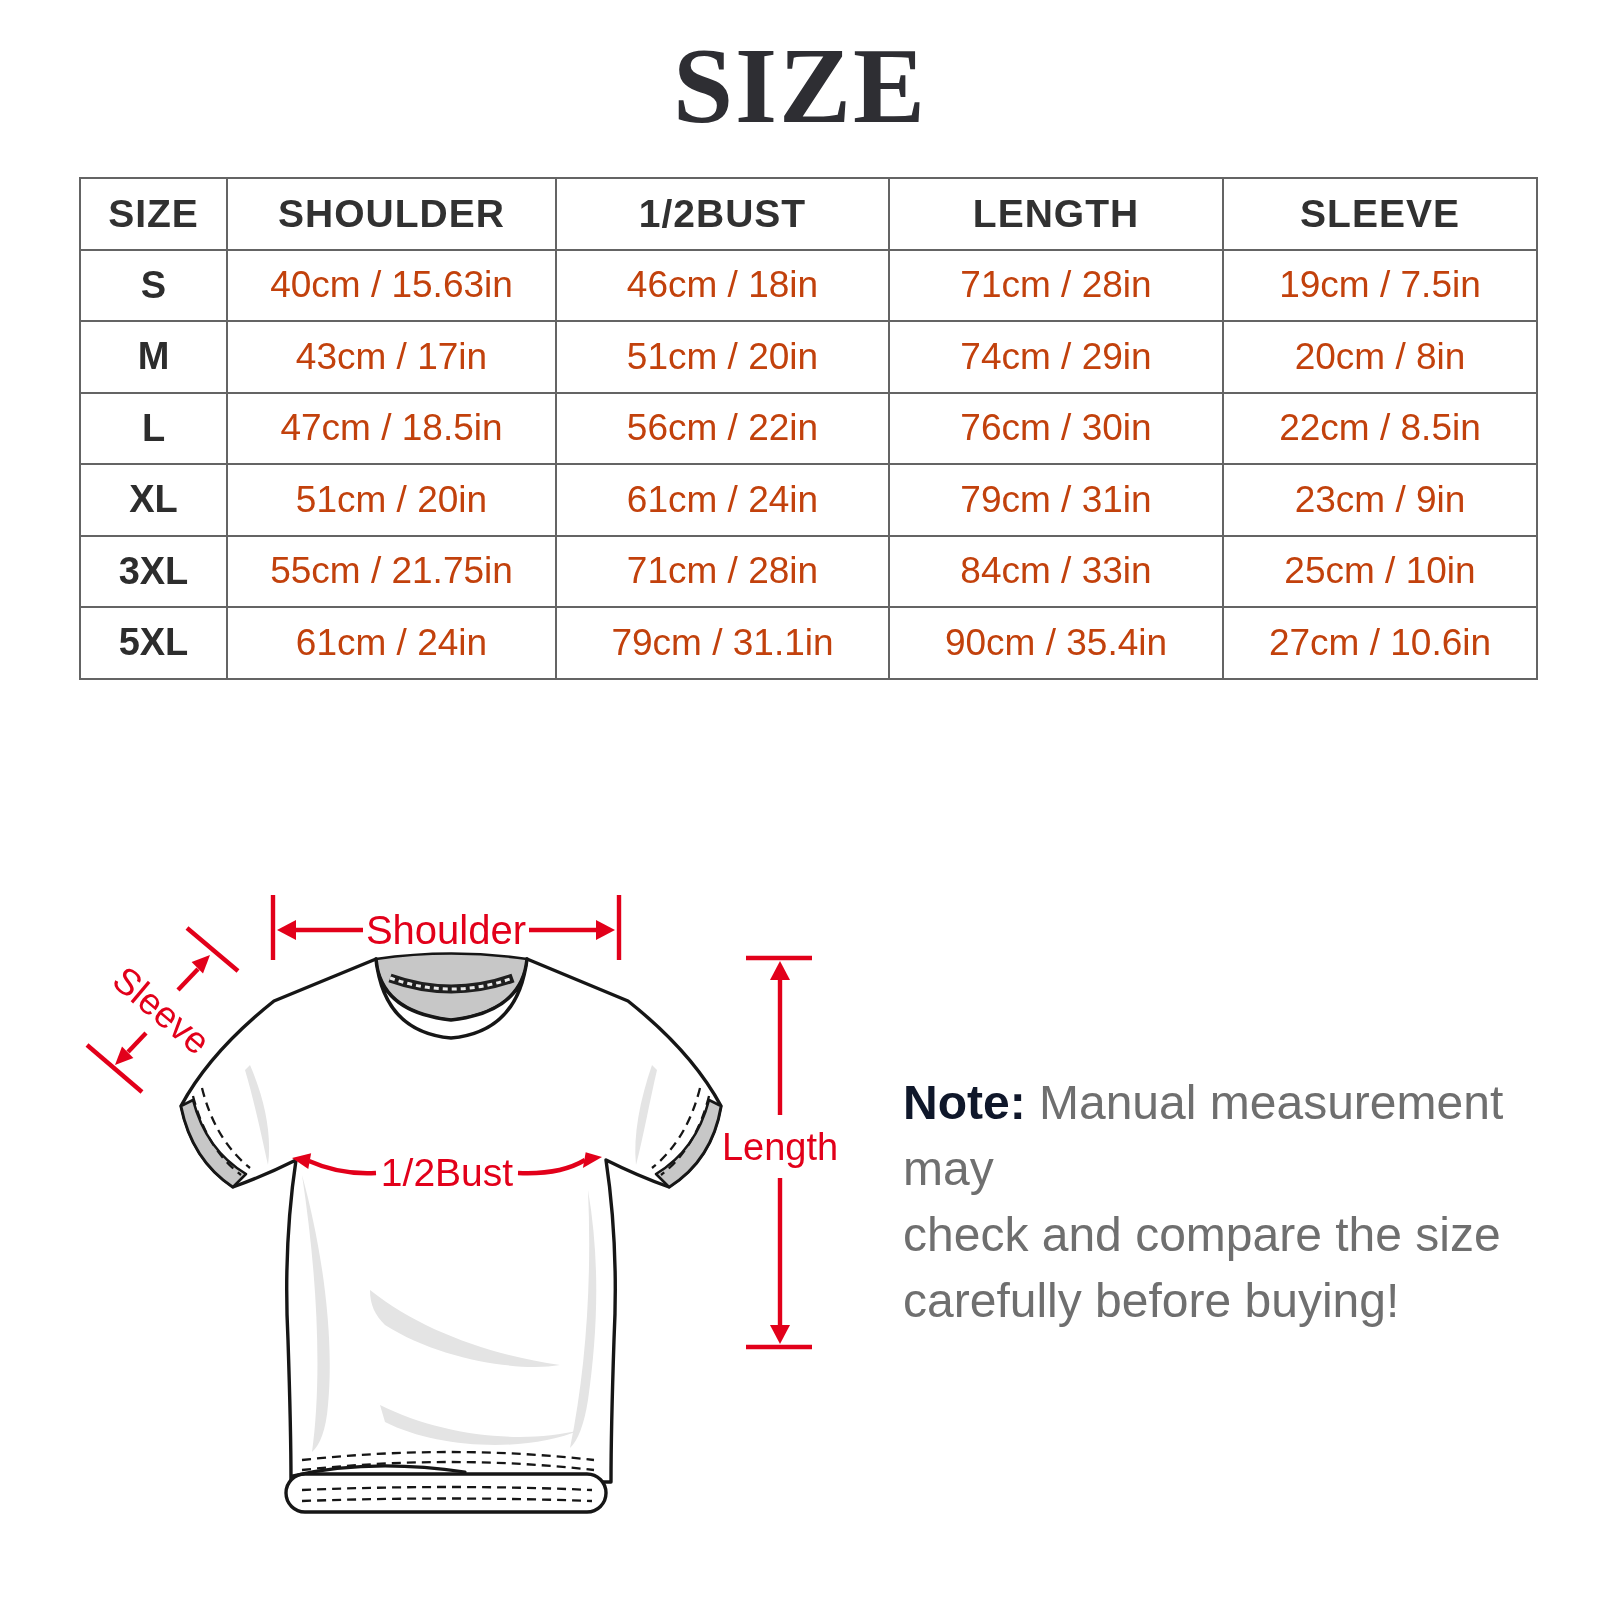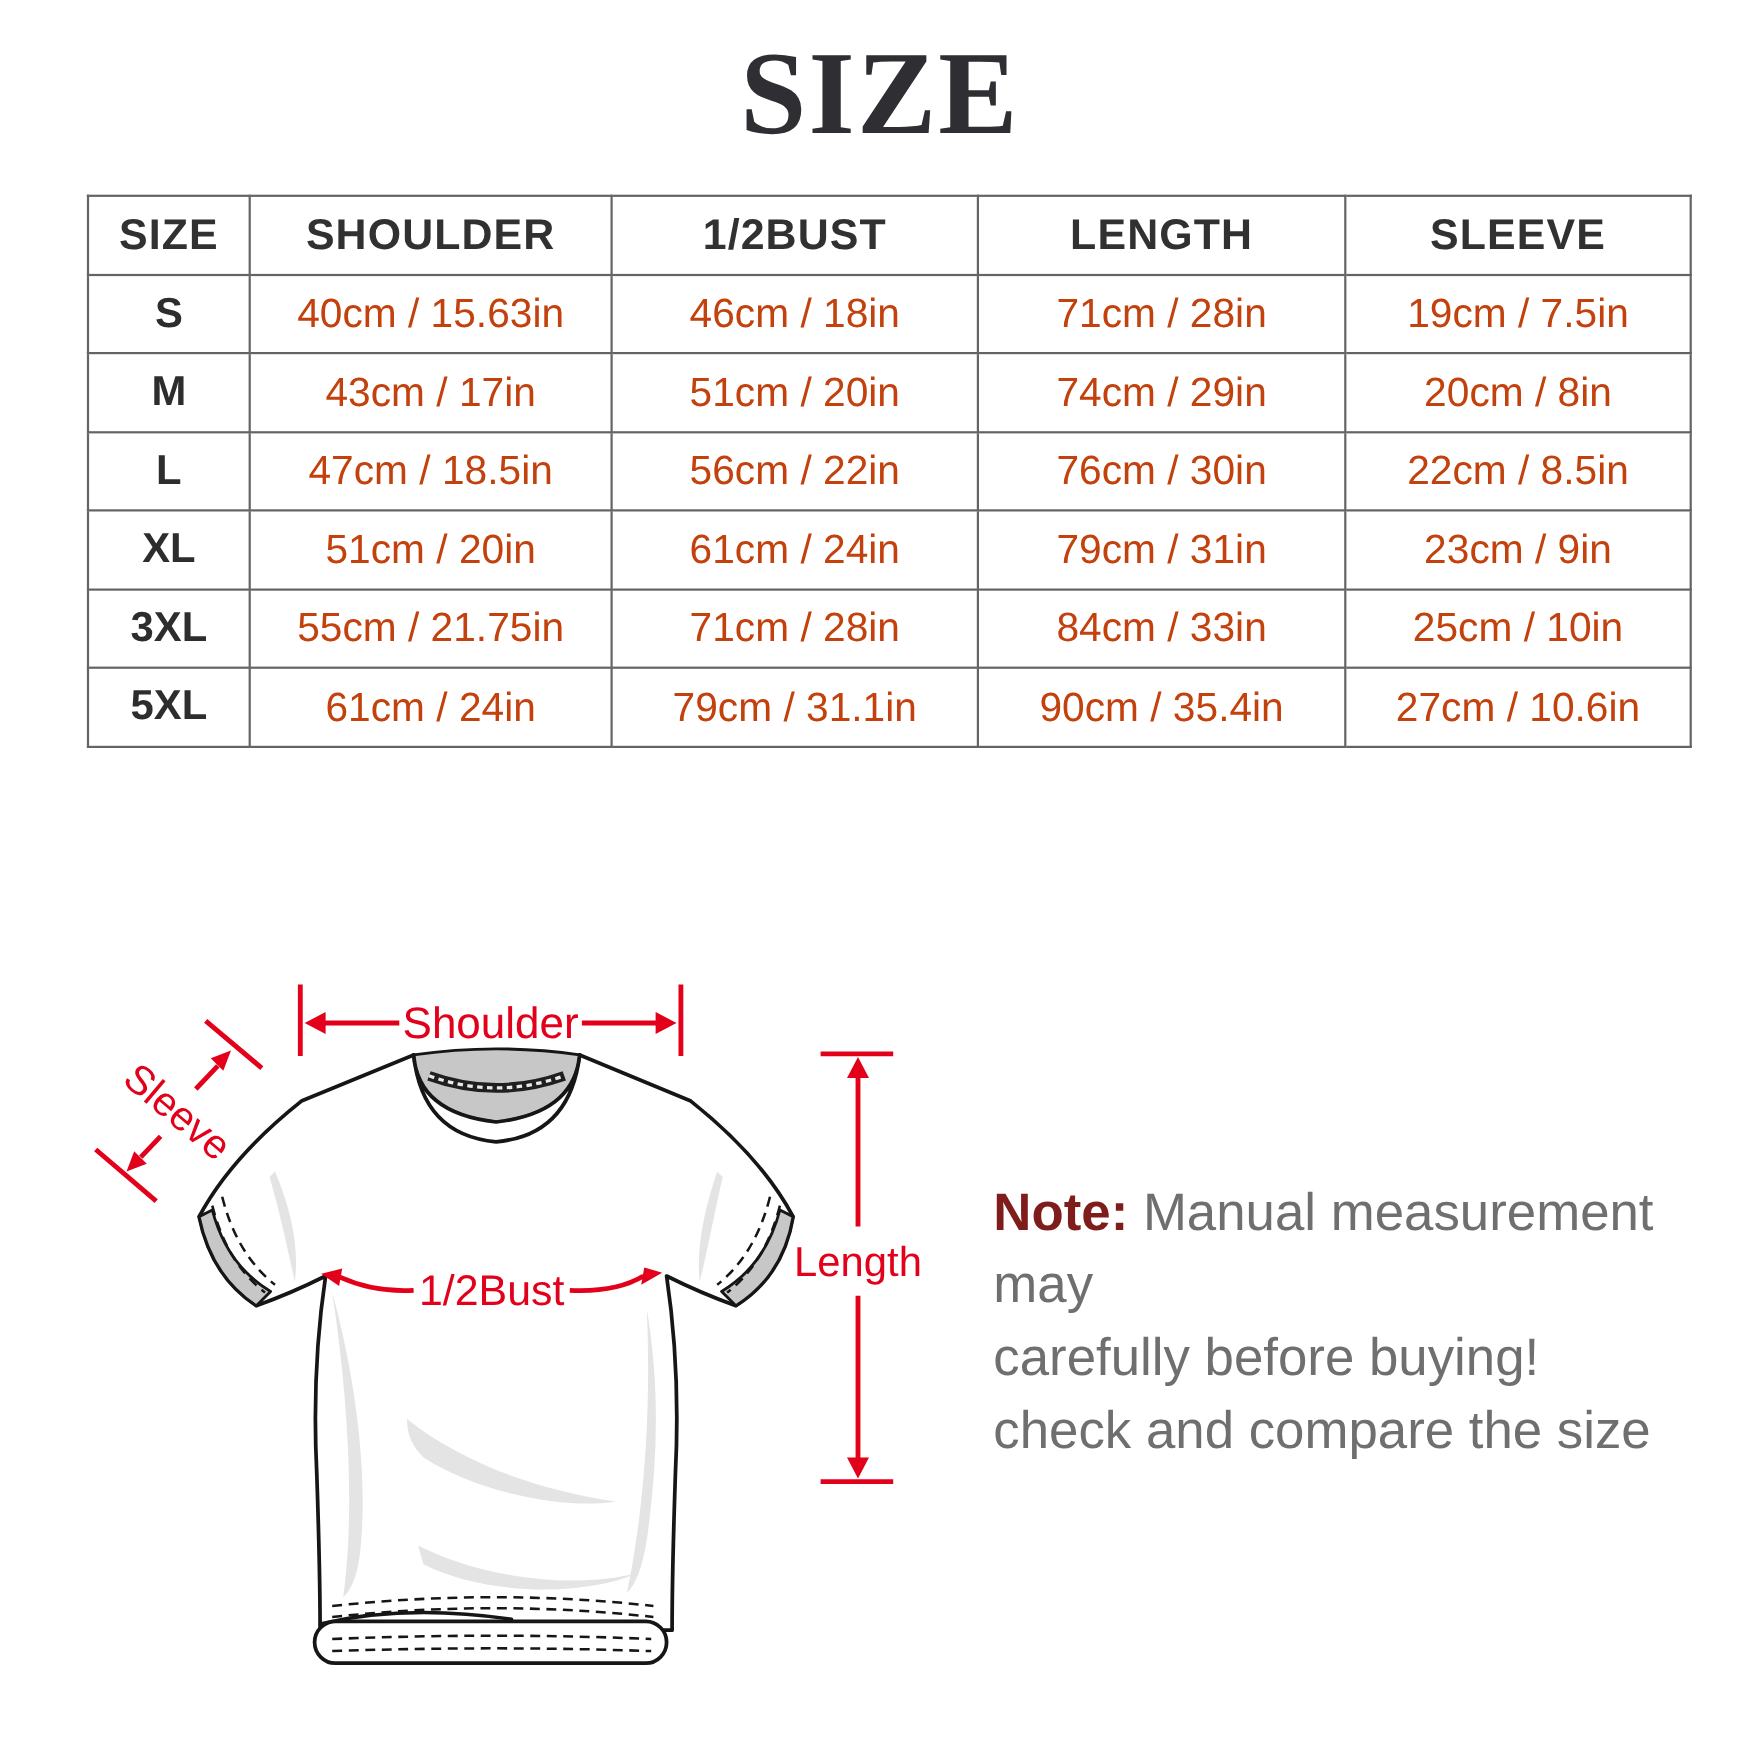--- a/index.html
+++ b/index.html
@@ -11,21 +11,21 @@
   table.size-table{position:absolute;left:79px;top:177px;width:1457px;
          border-collapse:collapse;table-layout:fixed;}
   .size-table th,.size-table td{border:2px solid #646464;text-align:center;
          vertical-align:middle;height:69.5px;padding:0;overflow:hidden;}
   .size-table th{font-size:39px;font-weight:700;color:#313131;letter-spacing:1px;}
   .size-table td{font-size:37px;color:#c2410c;}
   .size-table td.size-col{font-weight:700;color:#2d2d2d;font-size:38px;}
   .diagram{position:absolute;left:40px;top:860px;width:800px;height:700px;}
   .note{position:absolute;left:903px;top:1070px;width:660px;font-size:48px;
         line-height:66px;color:#6f6f6f;}
-  .note b{font-weight:700;color:#7f1d1d;}
+  .note b{font-weight:700;color:#0f172a;}
   .shirt-line{fill:none;stroke:#161616;stroke-width:3.2;stroke-linejoin:round;stroke-linecap:round;}
   .shirt-fill{fill:#ffffff;stroke:#161616;stroke-width:3.4;stroke-linejoin:round;}
   .gray-fill{fill:#c7c7c7;stroke:#161616;stroke-width:2.6;stroke-linejoin:round;}
   .wrinkle{fill:#e4e4e4;stroke:none;}
   .stitch{fill:none;stroke:#161616;stroke-width:2.3;stroke-dasharray:9 6;}
   .red-line{fill:none;stroke:#e2001a;stroke-width:4.4;}
   .red-head{fill:#e2001a;stroke:none;}
   .red-text{fill:#e2001a;font-family:"Liberation Sans",sans-serif;}
 </style>
 </head>
@@ -174,15 +174,15 @@
     <path class="red-line" d="M740,117 V255"></path>
     <path class="red-line" d="M740,318 V468"></path>
     <polygon class="red-head" points="740,101 730,120 750,120"></polygon>
     <polygon class="red-head" points="740,484 730,465 750,465"></polygon>
     <text class="red-text" x="740" y="300" font-size="38" text-anchor="middle">Length</text>
   </g>
 </svg>
 
 <div class="note">
   <div><b>Note:</b><span> Manual measurement may</span></div>
+  <div>check and compare the size</div>
   <div>carefully before buying!</div>
-  <div>check and compare the size</div>
 </div>
 
 </body></html>

